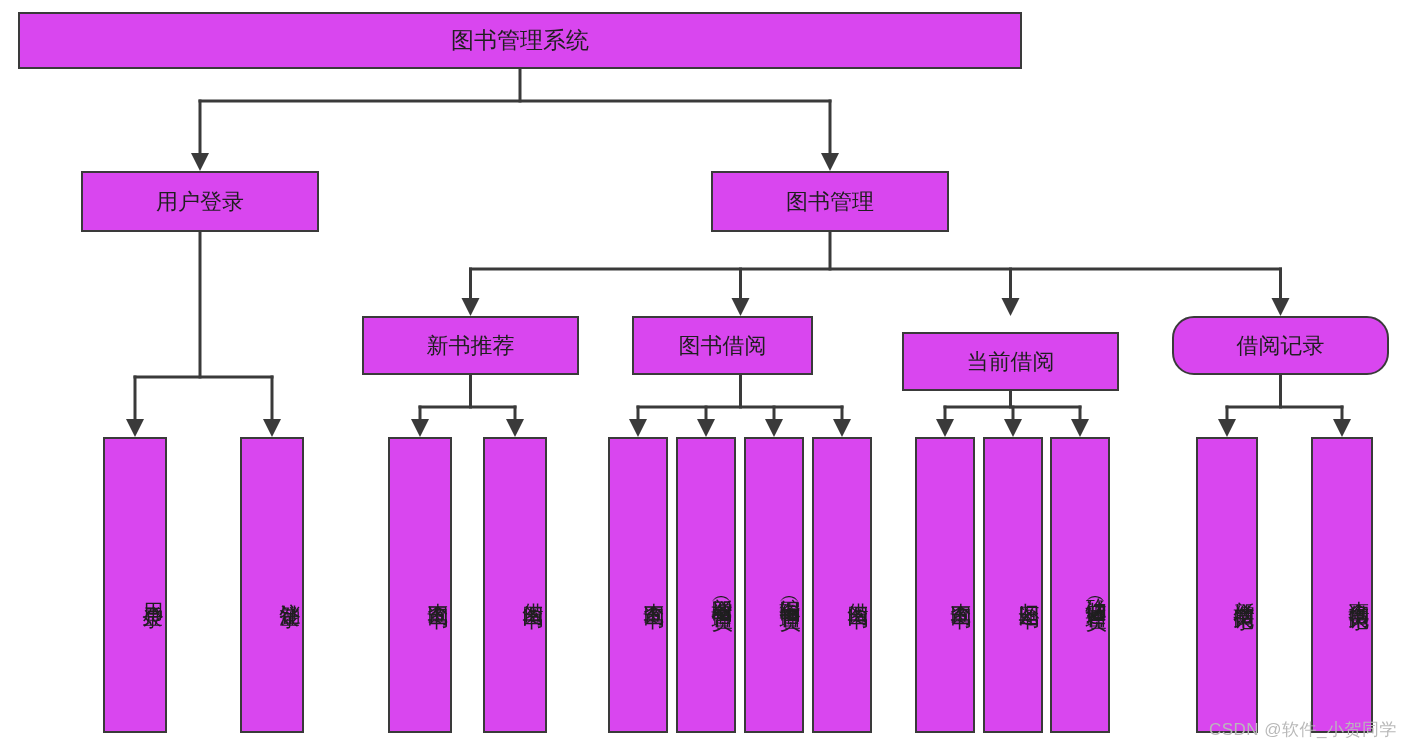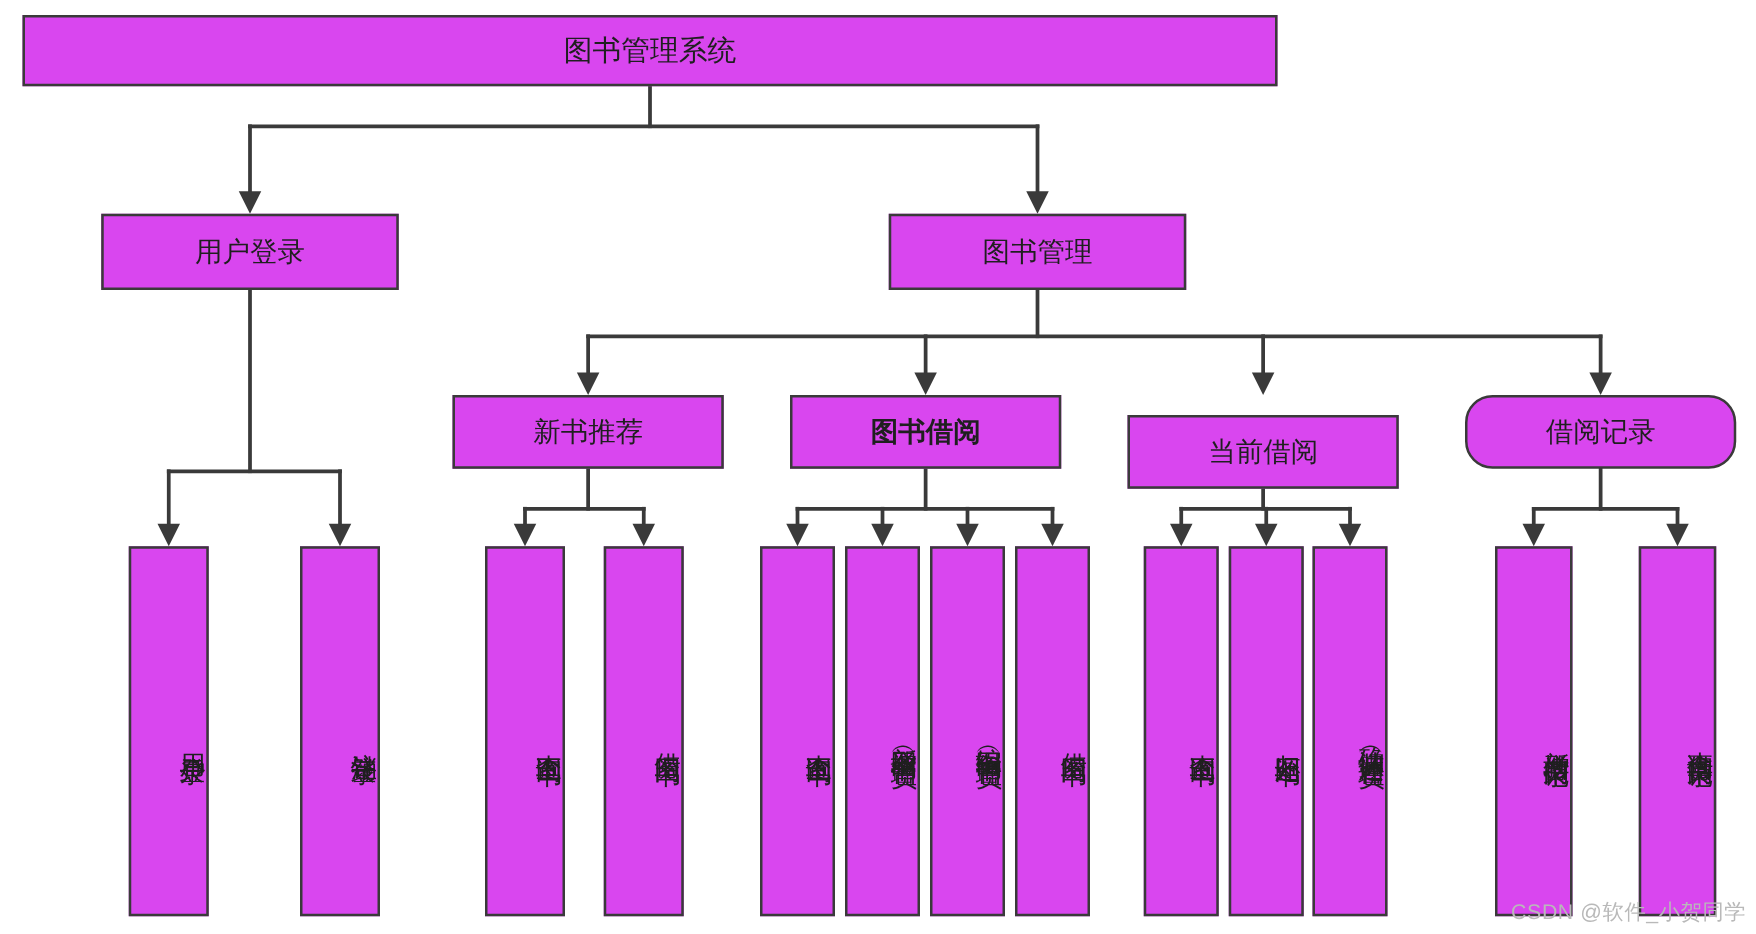--- a/index.html
+++ b/index.html
@@ -137,21 +137,21 @@
   <div class="node h" style="left: 81px; top: 171px; width: 238px; height: 61px;">
     <span class="lbl">用户登录</span>
   </div>
   <div class="node h" style="left: 711px; top: 171px; width: 238px; height: 61px;">
     <span class="lbl">图书管理</span>
   </div>
 
   <div class="node h" style="left: 362px; top: 316px; width: 217px; height: 59px;">
     <span class="lbl">新书推荐</span>
   </div>
-  <div class="node h" style="left: 632px; top: 316px; width: 217px; height: 59px; font-weight: bold;">
+  <div class="node h" style="left: 632px; top: 316px; width: 181px; height: 59px;">
     <span class="lbl">图书借阅</span>
   </div>
   <div class="node h" style="left: 902px; top: 332px; width: 217px; height: 59px;">
     <span class="lbl">当前借阅</span>
   </div>
   <div class="node h" style="left: 1172px; top: 316px; width: 217px; height: 59px; border-radius: 22px;">
     <span class="lbl">借阅记录</span>
   </div>
 
   <div class="node v" style="left: 103px; top: 437px; width: 64px; height: 296px;">

